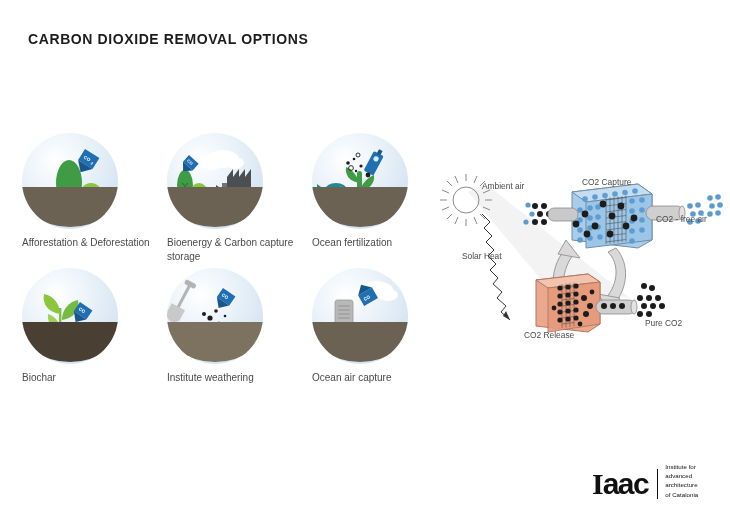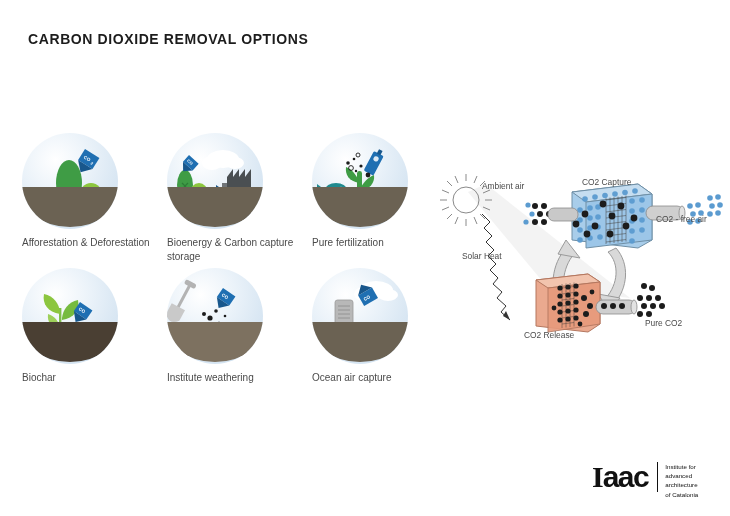--- a/index.html
+++ b/index.html
@@ -24,21 +24,21 @@
   
   svg{overflow:visible;display:block;}
   .co2tag{font-size:4.6px;font-weight:bold;fill:#ffffff;font-family:"Liberation Sans",sans-serif;}
   .co2tag.sm{font-size:4px;}
 
   
   .diagram{position:absolute;left:440px;top:148px;width:290px;height:205px;}
   .dlabel{position:absolute;font-size:8.4px;color:#4a4a4a;white-space:nowrap;}
 
   
-  .logo{position:absolute;left:592px;top:462px;display:flex;align-items:flex-start;}
+  .logo{position:absolute;left:592px;top:462px;display:flex;align-items:flex-end;}
   .logo-mark{font-size:30px;font-weight:bold;letter-spacing:-1px;color:#111;
        font-family:"Liberation Serif",serif;line-height:1;}
   .logo-mark .i{font-family:"Liberation Serif",serif;}
   .logo-mark .aac{font-family:"Liberation Sans",sans-serif;font-weight:bold;letter-spacing:-1.5px;}
   .logo-div{width:1px;height:30px;background:#111;margin:0 7px 0 9px;}
   .logo-lines{font-size:6.2px;line-height:1.48;color:#111;}
 </style>
 </head>
 <body>
 
@@ -134,21 +134,21 @@
           <circle cx="36" cy="30" r="1.8"></circle>
           <circle cx="44" cy="38" r="1.2"></circle>
         </g>
         <g fill="none" stroke="#1c1c1c" stroke-width=".9">
           <circle cx="39" cy="35" r="2.4"></circle>
           <circle cx="46" cy="22" r="2"></circle>
         </g>
       </svg>
       <div class="soil"></div>
     </div>
-    <div class="caption">Pure fertilization</div>
+    <div class="caption">Ocean fertilization</div>
   </div>
 
   <div class="opt" style="left:0;top:135px;">
     <div class="opt-circle">
       <svg viewBox="0 0 96 96" width="96" height="96">
         <rect x="37" y="40" width="2.4" height="36" fill="#7fbf4a"></rect>
         <path d="M38 46 C26 44 20 36 22 26 C32 28 37 36 38 44 Z" fill="#8cc63f"></path>
         <path d="M40 52 C52 50 58 42 56 32 C46 34 41 42 40 50 Z" fill="#76bb3f"></path>
         <path d="M38 62 C29 60 25 54 26 46 C33 48 37 54 38 60 Z" fill="#9ed05a"></path>
         <g transform="translate(58,34) rotate(34)">

